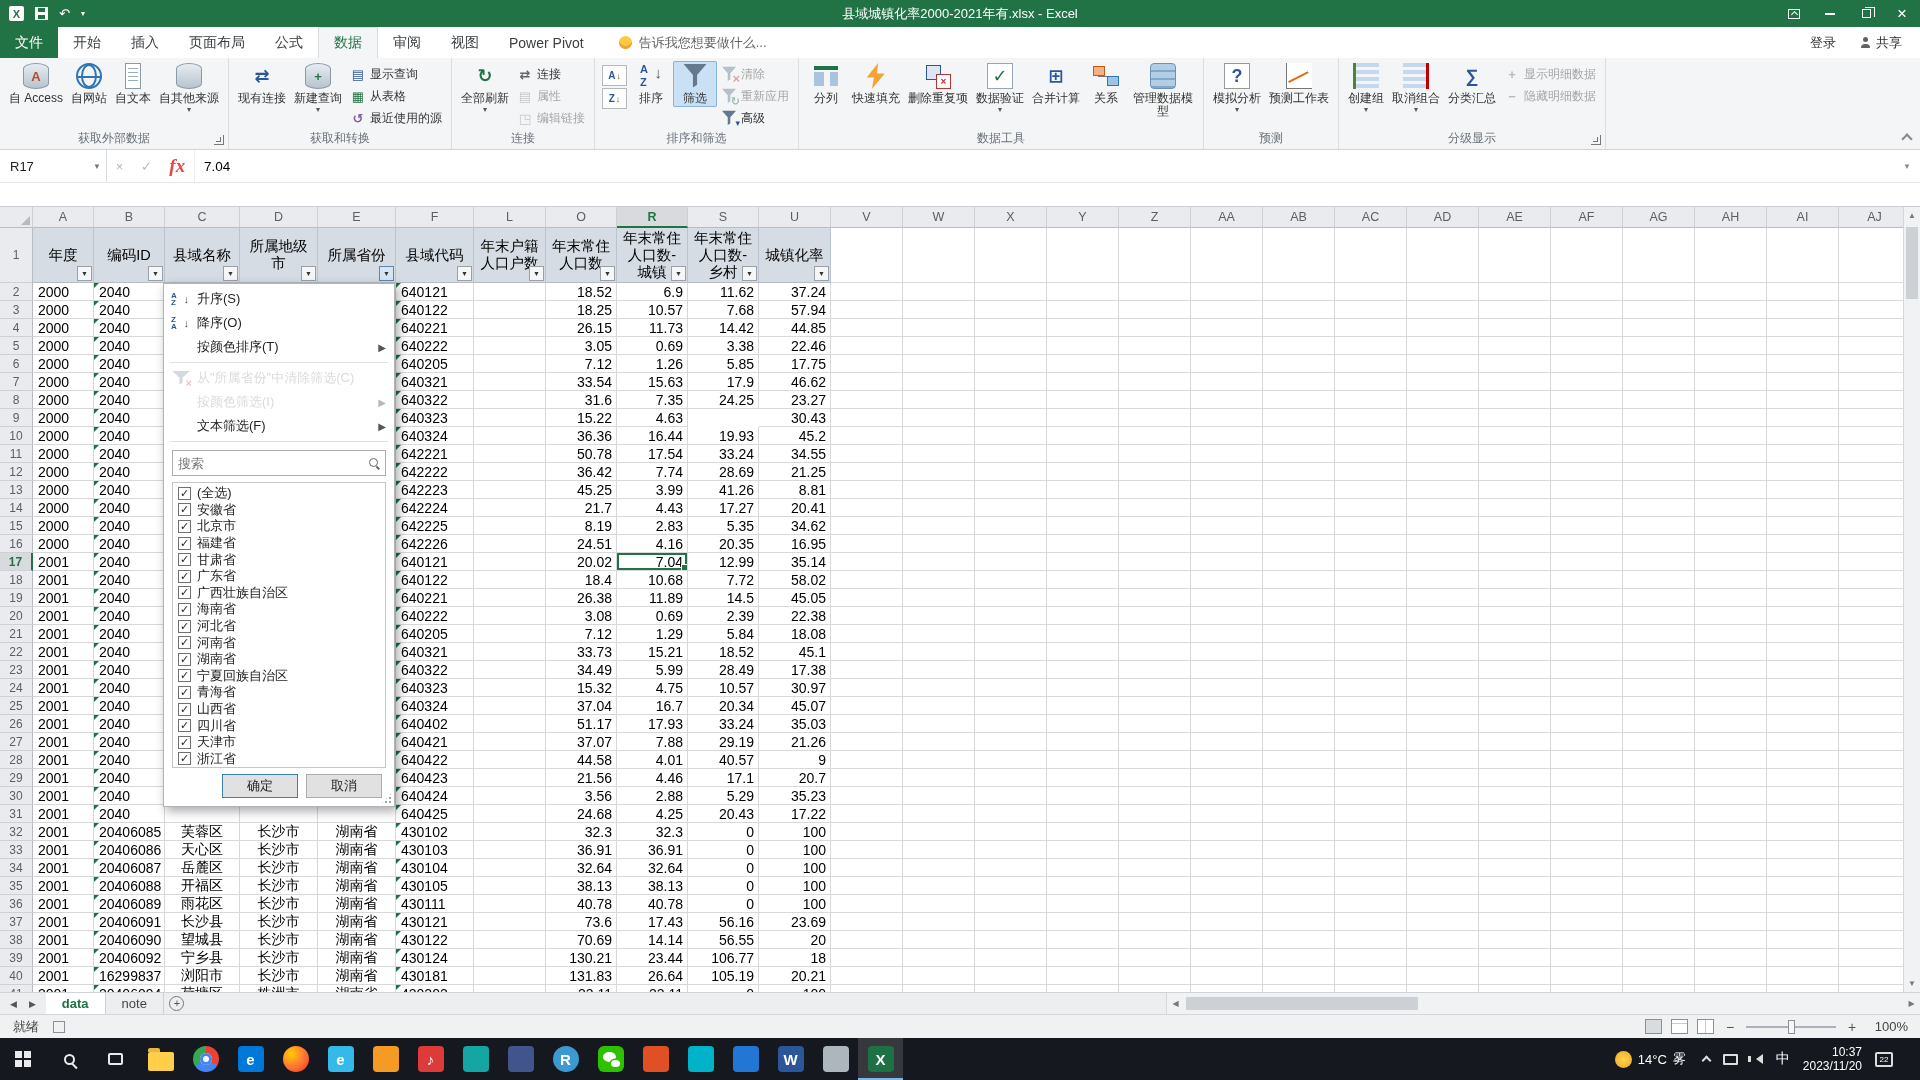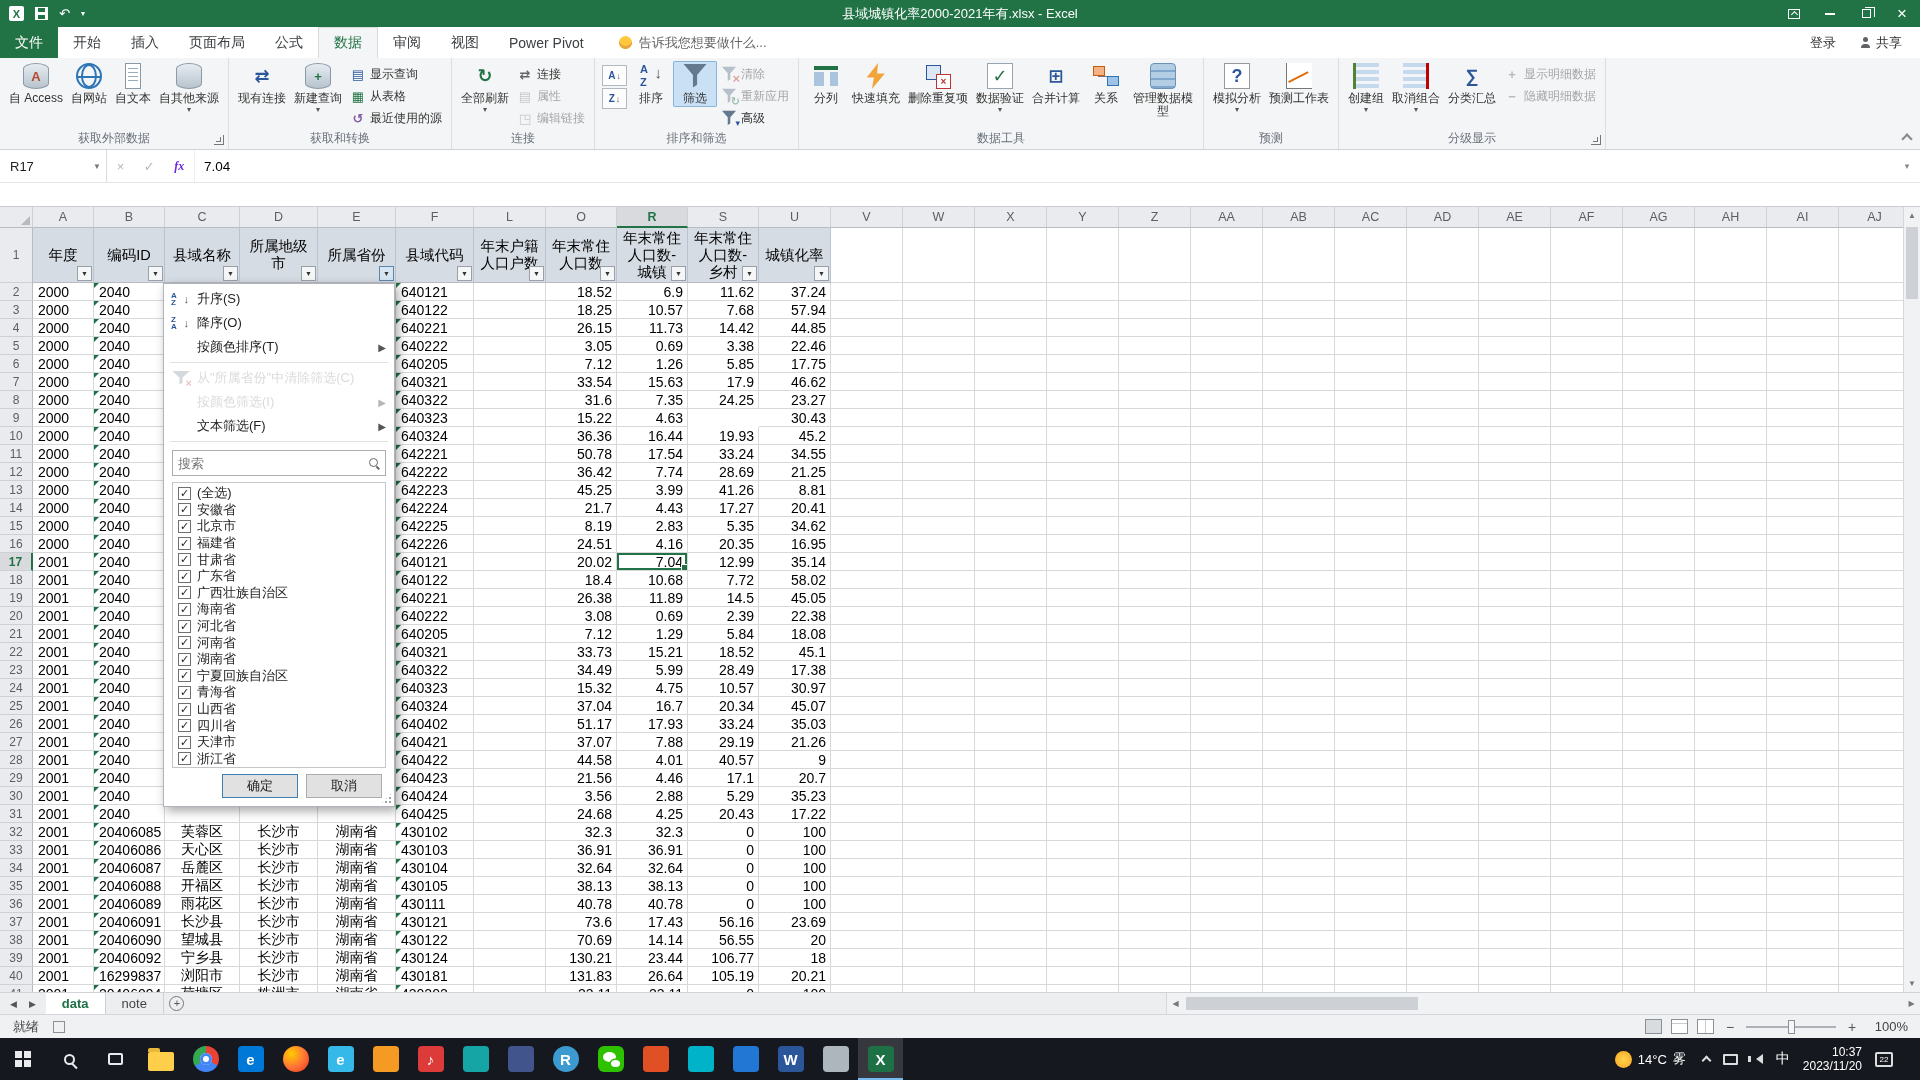--- a/index.html
+++ b/index.html
@@ -88,21 +88,21 @@
 .i-chart{border-left:1px solid #777;border-bottom:1px solid #777;background:#fff}
 .i-chart::after{content:"";position:absolute;left:2px;bottom:5px;width:22px;height:2px;background:#e36c0a;transform:rotate(-27deg);transform-origin:left bottom}
 .i-group{background:repeating-linear-gradient(180deg,#c5d9ee 0 4px,transparent 4px 7px);border-left:3px solid #538135}
 .i-ungroup{background:repeating-linear-gradient(180deg,#c5d9ee 0 4px,transparent 4px 7px);border-right:3px solid #c00000}
 
 
 .formula-row{height:33px;background:#fff;display:flex;align-items:stretch;border-bottom:1px solid #e3e6e9}
 .namebox{width:107px;display:flex;align-items:center;border-right:1px solid #d9dcdf;font-size:13px;color:#222;padding-left:10px}
 .nb-dd{margin-left:auto;width:18px;color:#777;font-size:8px;text-align:center}
 .fx-btns{width:88px;display:flex;align-items:center;justify-content:space-around;color:#b2b7bc;font-size:13px;border-right:1px solid #eceef0}
-.fx-btns .fx{font-style:italic;font-family:"Liberation Serif",serif;color:#6d28d9;font-weight:bold;font-size:12px}
+.fx-btns .fx{font-style:italic;font-family:"Liberation Serif",serif;color:#ef4444;font-weight:bold;font-size:19px}
 .fx-val{flex:1;display:flex;align-items:center;padding-left:9px;font-size:13.5px;color:#000}
 .fx-exp{width:26px;display:flex;align-items:center;justify-content:center;color:#888;font-size:9px}
 .fx-spacer{height:24px;background:#fff;border-bottom:1px solid #c9ccd0}
 
 
 .gridwrap{position:relative;height:785px;overflow:hidden;background:#fff}
 .colheads{display:flex;height:21px}
 .ch{flex:none;display:flex;align-items:center;justify-content:center;font-size:12.5px;color:#5a5f66;border-right:1px solid #cdd0d4;border-bottom:1px solid #b8bcc1;background:#e9ebee}
 .ch.corner{position:relative}
 .ch.corner::after{content:"";position:absolute;right:2px;bottom:2px;border-left:9px solid transparent;border-bottom:9px solid #b7babf}

